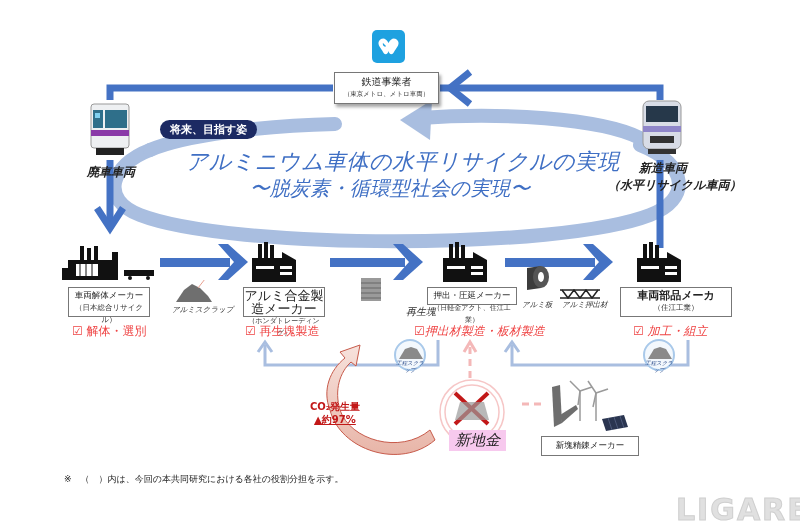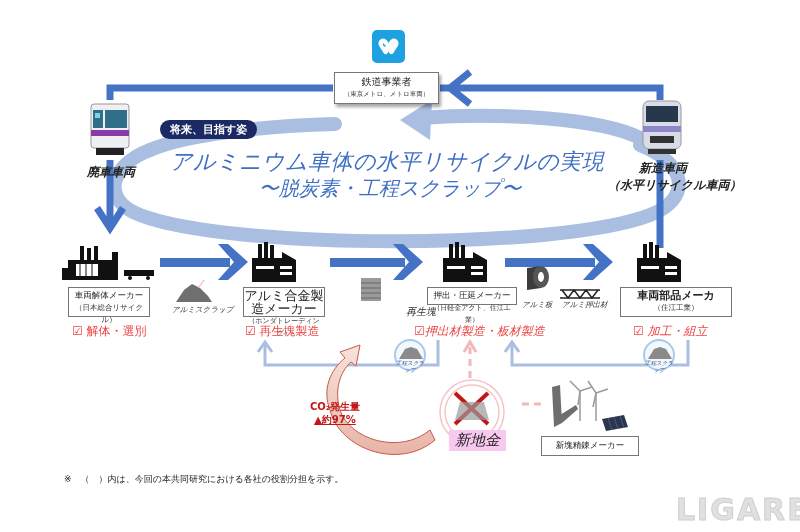--- a/index.html
+++ b/index.html
@@ -7,21 +7,21 @@
   .abs { position:absolute; }
   svg.bg { position:absolute; left:0; top:0; }
   .box { position:absolute; background:#fff; border:1.5px solid #777; text-align:center; box-sizing:border-box; }
   .box .l1 { font-size:10px; line-height:14px; color:#222; }
   .box .l2 { font-size:8.5px; line-height:12px; color:#333; }
   .rail-box { box-shadow:2px 3px 3px rgba(0,0,0,0.35); }
   .check { font-size:12px; color:#ef4444; white-space:nowrap; }
   .check.it { font-style:italic; }
   .item-label { font-size:7.5px; font-style:italic; color:#333; white-space:nowrap; }
   .train-label { font-size:12px; font-weight:bold; font-style:italic; color:#222; white-space:nowrap; text-align:center; }
-  .main-title { font-size:22px; font-style:italic; color:#3f6fc4; text-align:left; white-space:nowrap; letter-spacing:0.5px; }
+  .main-title { font-size:22px; font-style:italic; color:#3f6fc4; text-align:right; white-space:nowrap; letter-spacing:0.5px; }
   .sub-title { font-size:20px; font-style:italic; color:#3f6fc4; text-align:center; white-space:nowrap; }
   .vision { background:#1c2a63; color:#fff; font-size:11px; font-weight:bold; padding:2px 10px; border-radius:10px; white-space:nowrap; }
   .co2 { color:#c21818; font-size:10px; font-weight:bold; text-align:center; line-height:13px; }
   .co2 .u { text-decoration:underline; }
   .newmetal { background:#f7c9ee; color:#222; font-size:15px; font-style:italic; padding:1px 6px; white-space:nowrap; }
   .note { font-size:9px; color:#222; white-space:nowrap; }
   .watermark { font-size:30px; font-weight:bold; color:#e0e0e0; letter-spacing:2px; -webkit-text-stroke:1px #cfcfcf; }
   .scrap-lbl { font-size:6.5px; font-style:italic; color:#2a4a8a; }
 </style>
 </head>
@@ -121,21 +121,21 @@
     <rect x="8" y="51" width="28" height="5" fill="#333"></rect>
   </svg>
 </div>
 <div class="abs train-label" style="left:608px;top:160px;width:110px;line-height:17px;">
   <div>新造車両</div>
   <div>（水平リサイクル車両）</div>
 </div>
 
 <div class="abs vision" style="left:160px;top:120px;">将来、目指す姿</div>
 <div class="abs main-title" style="left:170px;top:147px;width:450px;">アルミニウム車体の水平リサイクルの実現</div>
-<div class="abs sub-title" style="left:200px;top:175px;width:380px;">〜脱炭素・工程スクラップ〜</div>
+<div class="abs sub-title" style="left:200px;top:175px;width:380px;">〜脱炭素・循環型社会の実現〜</div>
 
 <div class="abs" style="left:62px;top:244px;width:96px;height:38px;">
   <svg width="96" height="38" viewBox="0 0 96 38">
     <rect x="18" y="2" width="4" height="14" fill="#111"></rect>
       <rect x="25" y="4" width="4" height="12" fill="#111"></rect>
       <rect x="32" y="2" width="4" height="14" fill="#111"></rect>
     <rect x="6" y="16" width="50" height="20" fill="#111"></rect>
     <rect x="14" y="20" width="22" height="12" fill="#fff"></rect>
       <line x1="18" y1="20" x2="18" y2="32" stroke="#111"></line>
       <line x1="24" y1="20" x2="24" y2="32" stroke="#111"></line>

